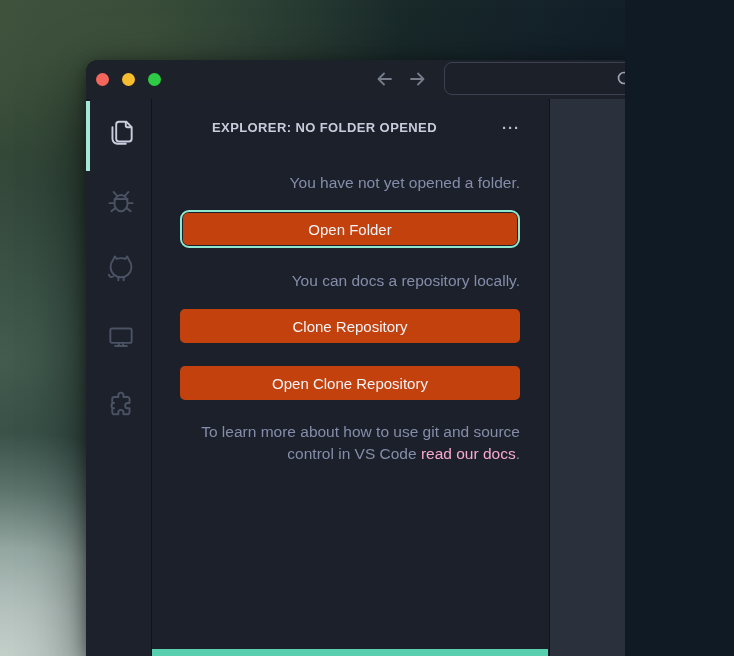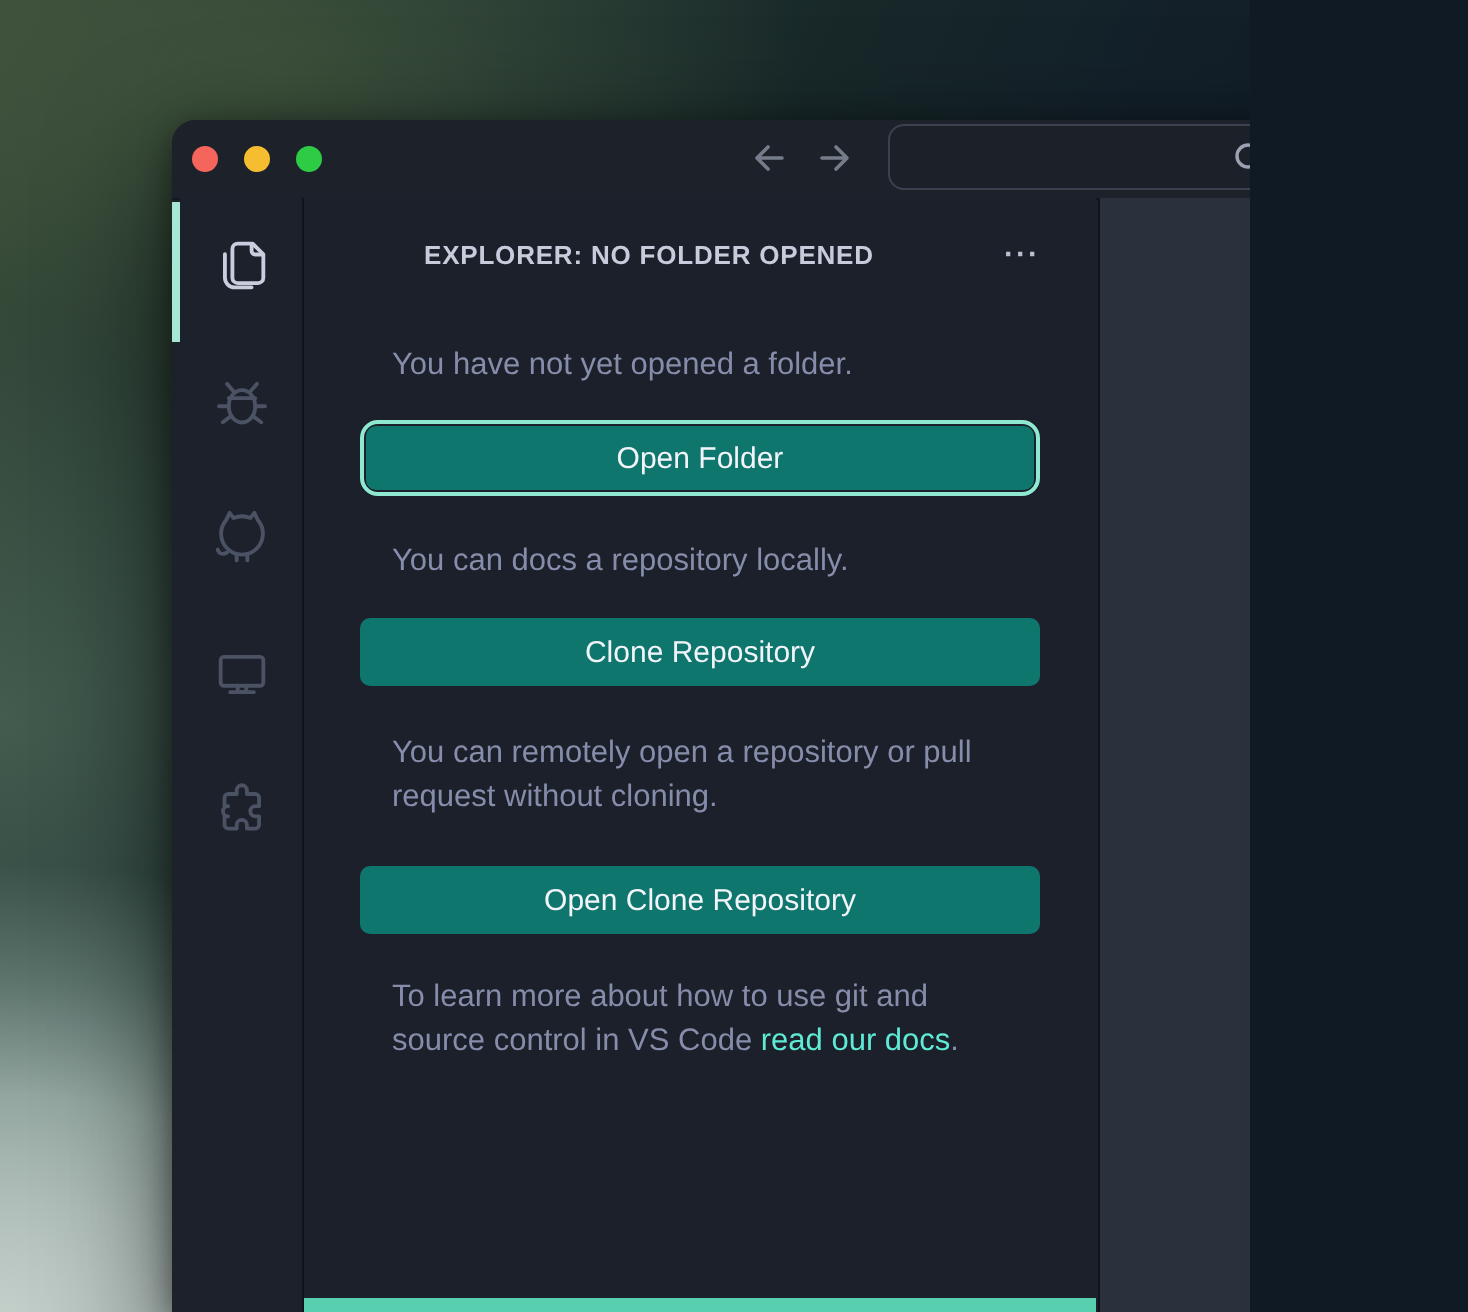--- a/index.html
+++ b/index.html
@@ -39,28 +39,28 @@
   .ab-item{height:68px;width:62px;display:flex;align-items:center;justify-content:center;color:#4a5264;cursor:pointer;}
   .ab-item.active{color:#c9cede;}
 
   
   .sidebar{position:absolute;left:66px;top:39px;width:396px;bottom:7px;background:#1c202a;overflow:hidden;}
   .bottom-strip{position:absolute;left:66px;bottom:0;width:396px;height:7px;background:#58cfae;}
   .pane{padding:21px 28px 0 28px;}
   .pane-header{display:flex;align-items:center;justify-content:space-between;padding-left:32px;}
   .pane-title{color:#c7ccdc;font-size:13px;font-weight:600;letter-spacing:.4px;}
   .more{color:#b9bfce;font-size:15px;font-weight:700;letter-spacing:1px;line-height:10px;cursor:pointer;}
-  .hint{color:#858daa;font-size:15.5px;line-height:22px;margin:16px;}
+  .hint{color:#858daa;font-size:15.5px;line-height:22px;margin:0;text-align:right;}
   .hint.first{margin-top:37px;}
-  .vbtn{display:block;width:100%;height:34px;border:none;border-radius:5px;background:#0f766e;
+  .vbtn{display:block;width:100%;height:34px;border:none;border-radius:5px;background:#c2410c;
     color:#f2f4f9;font-size:15px;font-family:inherit;cursor:pointer;}
   .focus-ring{margin-top:16px;border:2px solid #8fe9d0;border-radius:9px;padding:1px;}
   .focus-ring .vbtn{height:32px;}
   .mt17{margin-top:17px;} .mt21{margin-top:21px;} .mt22{margin-top:22px;} .mt23{margin-top:23px;}
-  .docs-link{color:#5eead4;cursor:pointer;}
+  .docs-link{color:#f9a8d4;cursor:pointer;}
 
   
   .editor{position:absolute;left:463px;top:39px;right:0;bottom:0;background:#2b303d;
     border-left:1px solid #101319;overflow:hidden;}
   .wm-bar{position:absolute;width:190px;height:54px;border-radius:16px;background:#232734;}
   .wm1{left:76px;top:259px;transform:rotate(-45deg);}
   .wm2{left:71px;top:374px;transform:rotate(45deg);}
 </style>
 </head>
 <body>
@@ -156,21 +156,20 @@
         </div>
 
         <p class="hint first">You have not yet opened a folder.</p>
         <div class="focus-ring">
           <button class="vbtn">Open Folder</button>
         </div>
 
         <p class="hint mt22">You can docs a repository locally.</p>
         <button class="vbtn mt17">Clone Repository</button>
 
-        <p class="hint mt23">You can remotely open a repository or pull request without cloning.</p>
         <button class="vbtn mt23">Open Clone Repository</button>
 
         <p class="hint mt21"><span>To learn more about how to use git and source control in VS Code </span><span class="docs-link">read our docs</span><span>.</span></p>
       </div>
     </div>
     <div class="bottom-strip"></div>
 
     <div class="editor">
       <div>
         <div class="wm-bar wm1"></div>

